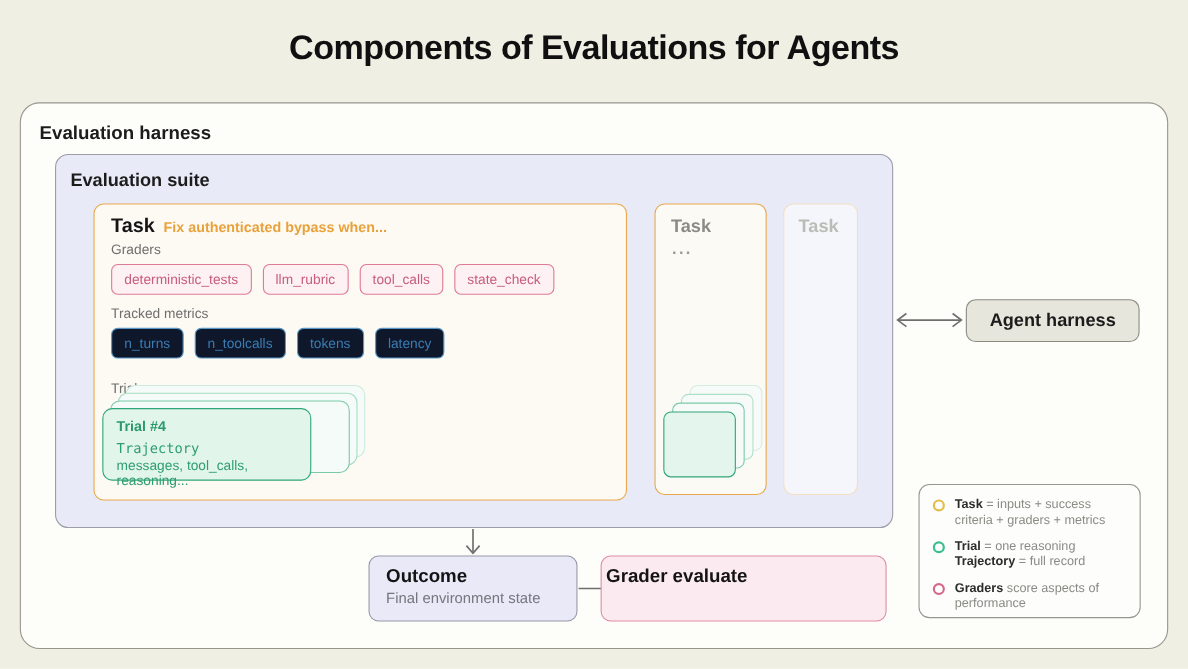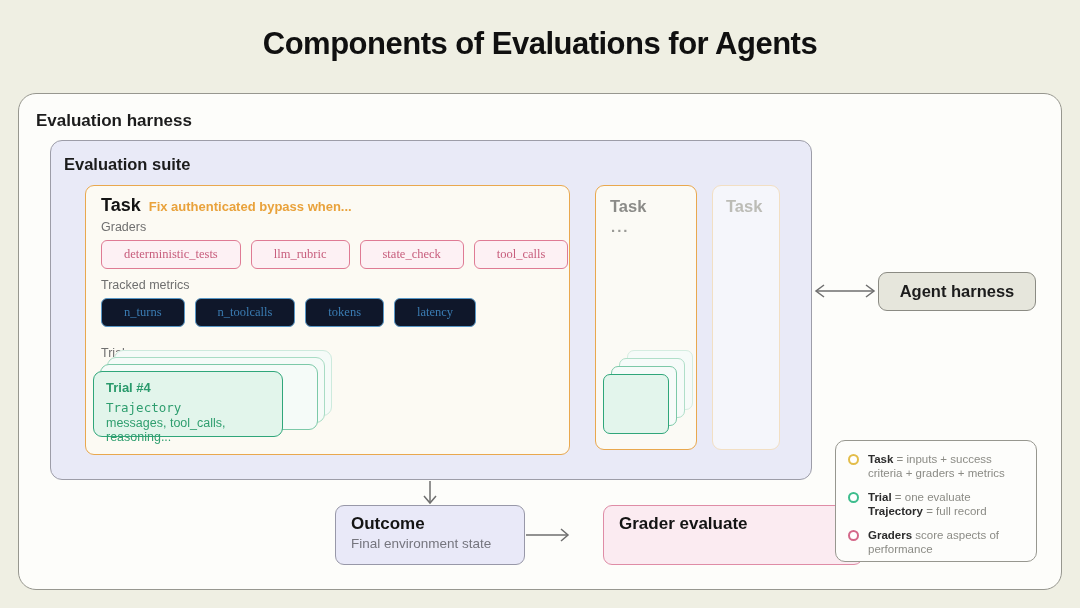--- a/index.html
+++ b/index.html
@@ -50,22 +50,22 @@
 
   .section-label { font-size: 12.5px; color: #6f6f6f; position: absolute; left: 15px; }
   .lbl-graders { top: 34px; }
   .lbl-metrics { top: 92px; }
   .lbl-trials  { top: 134px; margin-top: 26px; }
 
   .chip-row { position: absolute; left: 15px; display: flex; gap: 10px; }
   .row-graders { top: 54px; }
   .row-metrics { top: 112px; }
   .chip {
-    font-family: Liberation Serif, serif; font-size: 12.5px;
-    padding: 6px 22px; border-radius: 6px; white-space: nowrap;
+    font-family: Liberation Sans, sans-serif; font-size: 12.5px;
+    padding: 6px 11px; border-radius: 6px; white-space: nowrap;
   }
   .chip-pink { border: 1.5px solid #df7b94; background: #fdf1f4; color: #c75d7c; }
   .chip-blue { border: 1.5px solid #5897c6; background: #0f172a; color: #3a7cb3; }
 
   
   .trial-stack { position: absolute; left: 7px; top: 185px; width: 240px; height: 80px; }
   .trial-ghost { position: absolute; width: 218px; height: 66px; border-radius: 9px; background: #f5fbf8; }
   .tg1 { left: 21px; top: -21px; border: 1.5px solid #cdeadd; }
   .tg2 { left: 14px; top: -14px; border: 1.5px solid #a8dcc4; }
   .tg3 { left: 7px;  top: -7px;  border: 1.5px solid #7cc9a8; }
@@ -114,23 +114,23 @@
   .outcome {
     position: absolute; left: 335px; top: 505px; width: 190px; height: 60px;
     background: #e9e9f8; border: 1.5px solid #9898a8; border-radius: 9px;
     padding: 8px 15px;
   }
   .outcome-title { font-size: 17px; font-weight: 800; color: #141414; }
   .outcome-sub { font-size: 13.5px; color: #75757e; margin-top: 2px; }
 
   
   .grader-eval {
-    position: absolute; left: 603px; top: 505px; width: 260px; height: 60px;
+    position: absolute; left: 546px; top: 505px; width: 260px; height: 60px;
     background: #fbebf1; border: 1.5px solid #df8ca6; border-radius: 9px;
-    padding: 8px 15px;
+    padding: 8px 4px;
   }
   .grader-eval-title { font-size: 17px; font-weight: 800; color: #141414; }
   .grader-eval-sub { font-size: 13.5px; color: #8d8d93; margin-top: 2px; }
 
   
   .legend {
     position: absolute; left: 835px; top: 440px; width: 202px; height: 122px;
     background: #fdfdfb; border: 1.5px solid #97978f; border-radius: 10px;
     padding: 11px 12px; display: flex; flex-direction: column; gap: 9px;
   }
@@ -162,22 +162,22 @@
   <div class="task-main">
     <div class="task-main-header">
       <span class="task-main-title">Task</span>
       <span class="task-main-desc">Fix authenticated bypass when...</span>
     </div>
 
     <div class="section-label lbl-graders">Graders</div>
     <div class="chip-row row-graders">
       <span class="chip chip-pink">deterministic_tests</span>
       <span class="chip chip-pink">llm_rubric</span>
+      <span class="chip chip-pink">tool_calls</span>
       <span class="chip chip-pink">state_check</span>
-      <span class="chip chip-pink">tool_calls</span>
     </div>
 
     <div class="section-label lbl-metrics">Tracked metrics</div>
     <div class="chip-row row-metrics">
       <span class="chip chip-blue">n_turns</span>
       <span class="chip chip-blue">n_toolcalls</span>
       <span class="chip chip-blue">tokens</span>
       <span class="chip chip-blue">latency</span>
     </div>
 
@@ -238,21 +238,21 @@
     <div class="grader-eval-title">Grader evaluate</div>
   </div>
 
   <div class="legend">
     <div class="legend-row">
       <span class="legend-dot dot-task"></span>
       <span class="legend-text"><b>Task</b><span> = inputs + success criteria + graders + metrics</span></span>
     </div>
     <div class="legend-row">
       <span class="legend-dot dot-trial"></span>
-      <span class="legend-text"><b>Trial</b><span> = one evaluate</span><br><b>Trajectory</b><span> = full record</span></span>
+      <span class="legend-text"><b>Trial</b><span> = one reasoning</span><br><b>Trajectory</b><span> = full record</span></span>
     </div>
     <div class="legend-row">
       <span class="legend-dot dot-graders"></span>
       <span class="legend-text"><b>Graders</b><span> score aspects of performance</span></span>
     </div>
   </div>
 
 </div>
 
 </body></html>

